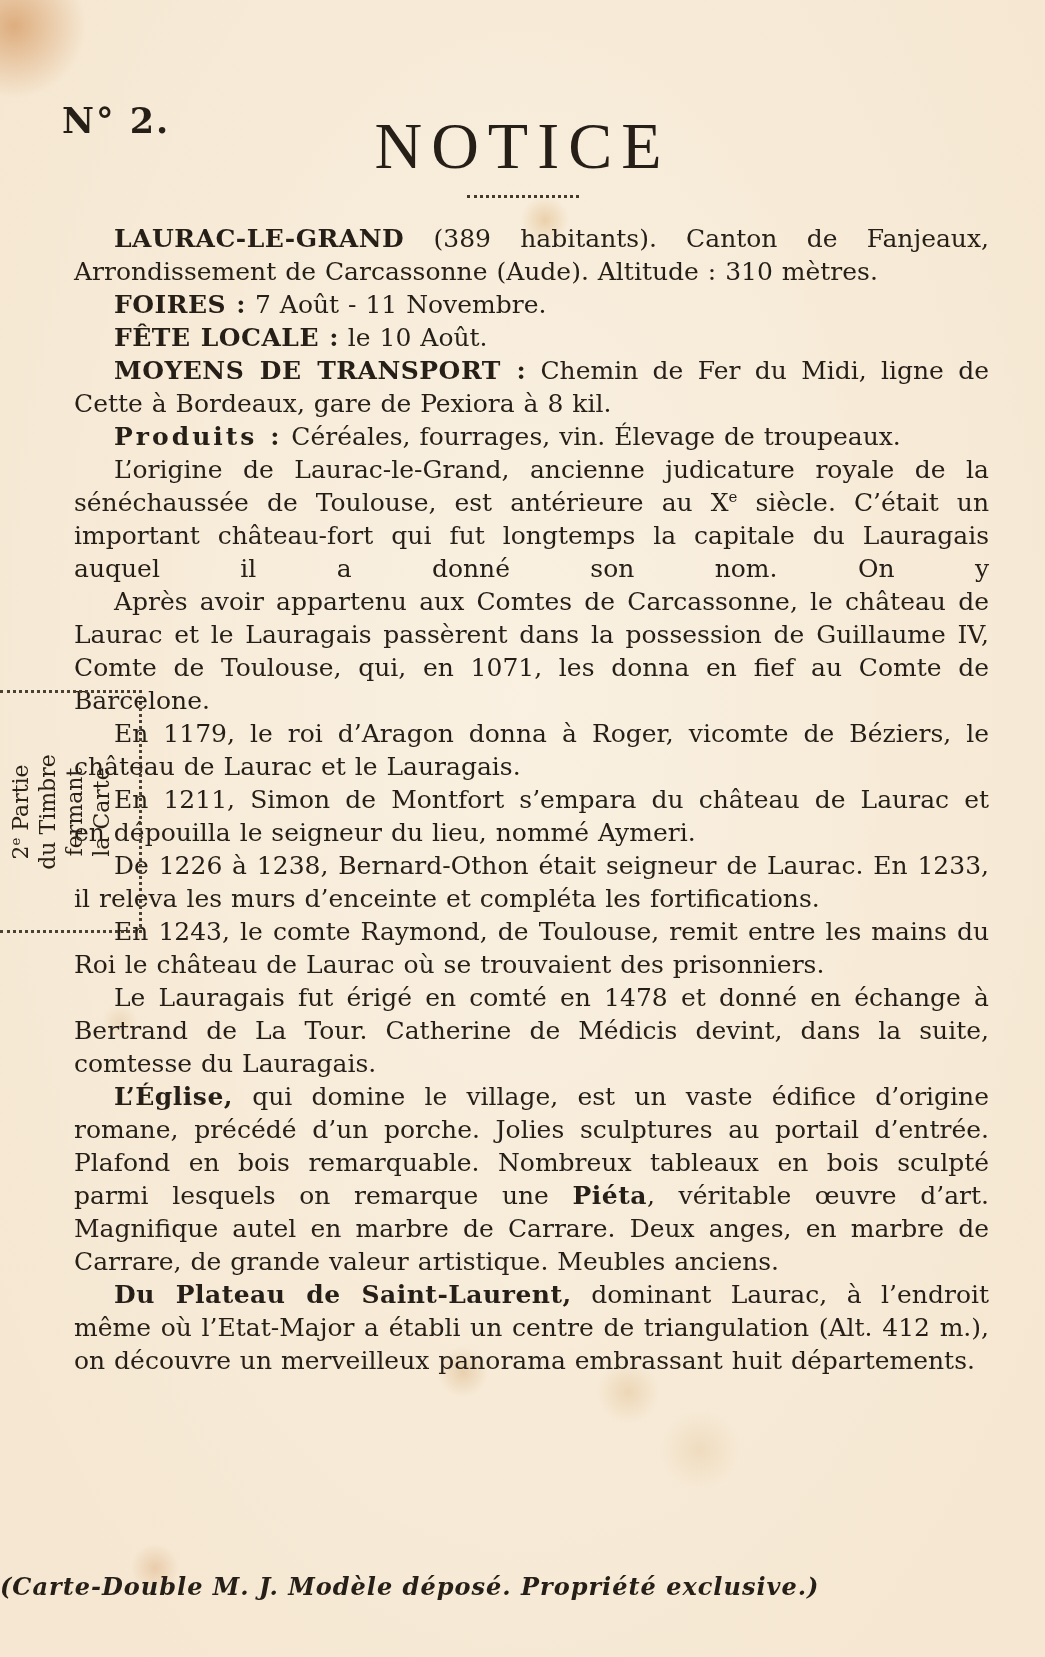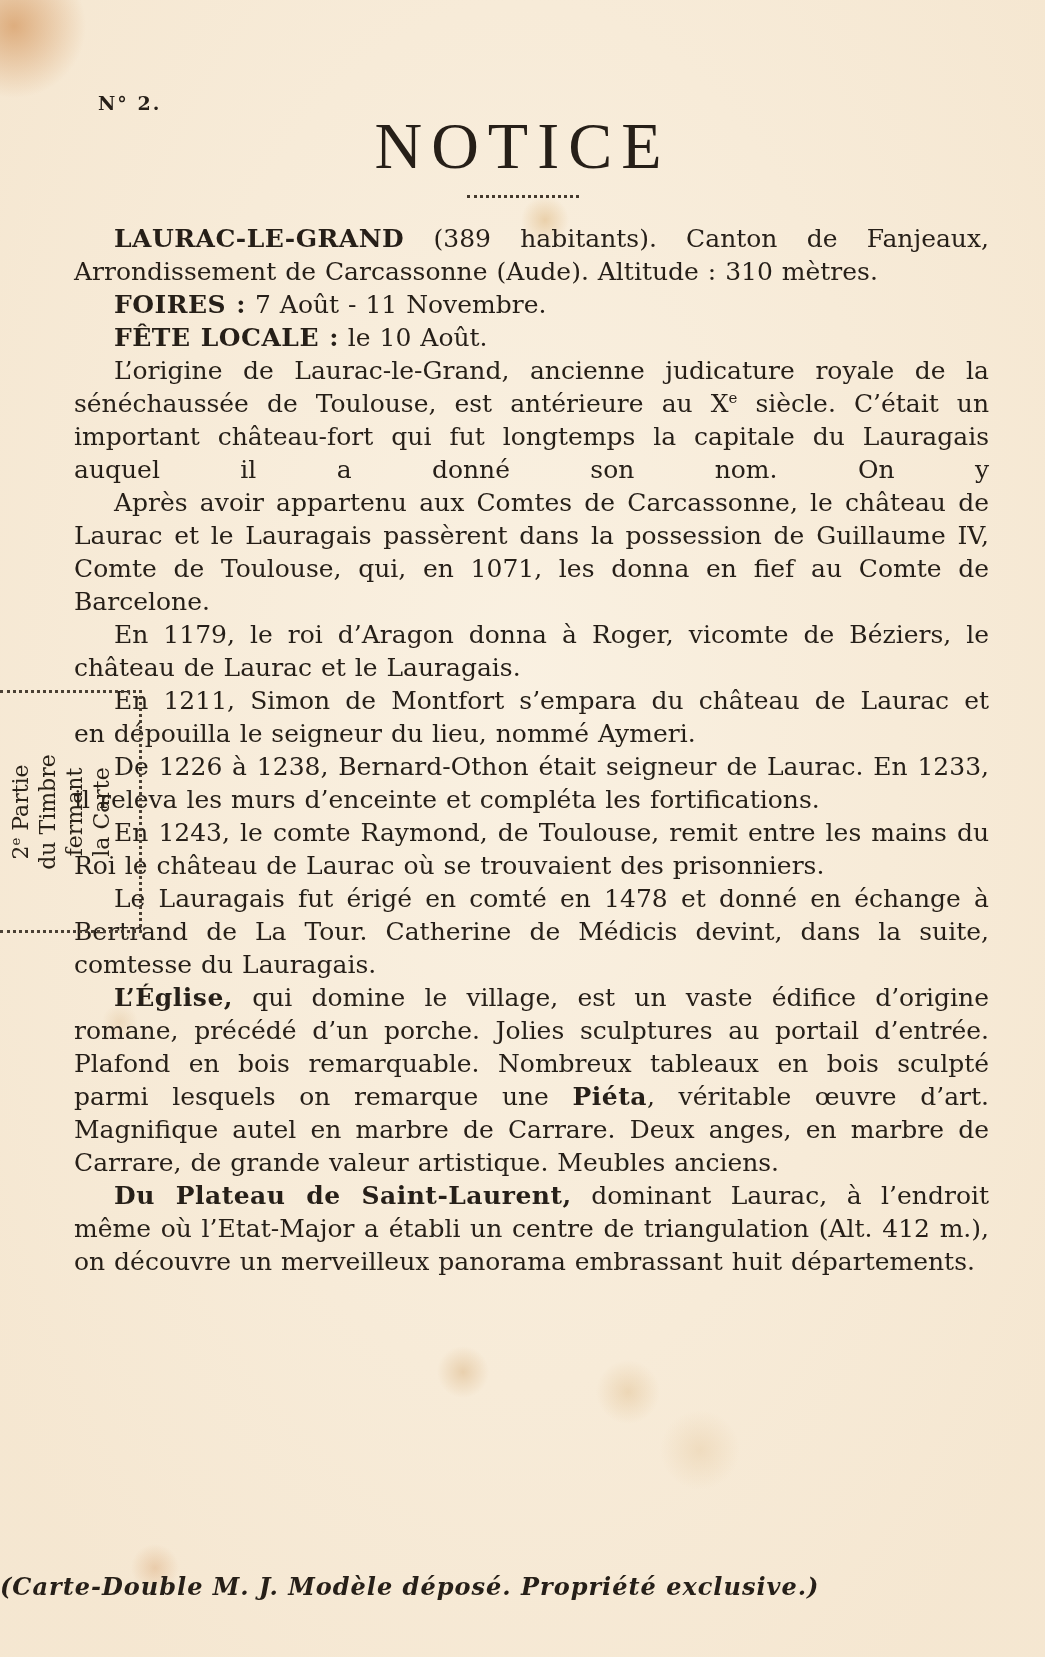--- a/index.html
+++ b/index.html
@@ -14,22 +14,22 @@
       radial-gradient(circle at 14px 26px,  rgba(202,126,58,.55), rgba(202,126,58,0) 72px),
       radial-gradient(circle at 545px 220px, rgba(212,162,92,.38), rgba(212,162,92,0) 24px),
       radial-gradient(circle at 463px 1372px, rgba(202,150,84,.32), rgba(202,150,84,0) 26px),
       radial-gradient(circle at 628px 1392px, rgba(206,156,86,.26), rgba(206,156,86,0) 32px),
       radial-gradient(circle at 120px 1022px, rgba(200,150,84,.20), rgba(200,150,84,0) 18px),
       radial-gradient(circle at 155px 1568px, rgba(206,140,80,.30), rgba(206,140,80,0) 24px),
       radial-gradient(circle at 700px 1450px, rgba(206,156,86,.18), rgba(206,156,86,0) 40px),
       radial-gradient(ellipse at 50% 42%, rgba(255,252,244,.40), rgba(243,226,200,.30) 88%);
   }
   .page-no {
-    position:absolute; top:92px; left:62px;
-    font-weight:700; font-size:19px; letter-spacing:2px;margin-left:36px;
+    position:absolute; top:100px; left:62px;
+    font-weight:700; font-size:35px; letter-spacing:2px;
   }
   .title {
     padding-top:110px;
     text-align:center;
     font-family:"Liberation Serif", serif;
     font-size:66px; font-weight:400; letter-spacing:9px;
     line-height:1.1;
   }
   .title-rule {
     width:112px; height:0;
@@ -87,22 +87,24 @@
   <div class="title-rule"></div>
 
   <div class="body-text">
 
     <p class="ind"><span class="lead">LAURAC-LE-GRAND</span><span> (389 habitants). Canton de Fanjeaux, Arrondissement de Carcassonne (Aude). Altitude : 310 mètres.</span></p>
 
     <p class="ind"><span class="lead">FOIRES :</span><span> 7 Août - 11 Novembre.</span></p>
 
     <p class="ind"><span class="lead">FÊTE LOCALE :</span><span> le 10 Août.</span></p>
 
+    <p class="ind"><span class="lead">MOYENS DE TRANSPORT :</span><span> Chemin de Fer du Midi, ligne de Cette à Bordeaux, gare de Pexiora à 8 kil.</span></p>
 
 
+    <p class="ind"><span class="lead-sp">Produits :</span><span> Céréales, fourrages, vin. Élevage de troupeaux.</span></p>
 
     <p class="ind force-just"><span>L’origine de Laurac-le-Grand, ancienne judicature royale de la sénéchaussée de Toulouse, est antérieure au X</span><sup>e</sup><span> siècle. C’était un important château-fort qui fut longtemps la capitale du Lauragais auquel il a donné son nom. On y</span></p>
 
 
     <p class="wrapzone ind">Après avoir appartenu aux Comtes de Carcassonne, le château de Laurac et le Lauragais passèrent dans la possession de Guillaume IV, Comte de Toulouse, qui, en 1071, les donna en fief au Comte de Barcelone.</p>
 
     <p class="wrapzone ind">En 1179, le roi d’Aragon donna à Roger, vicomte de Béziers, le château de Laurac et le Lauragais.</p>
 
     <p class="wrapzone ind force-just">En 1211, Simon de Montfort s’empara du château de Laurac et</p>
 

